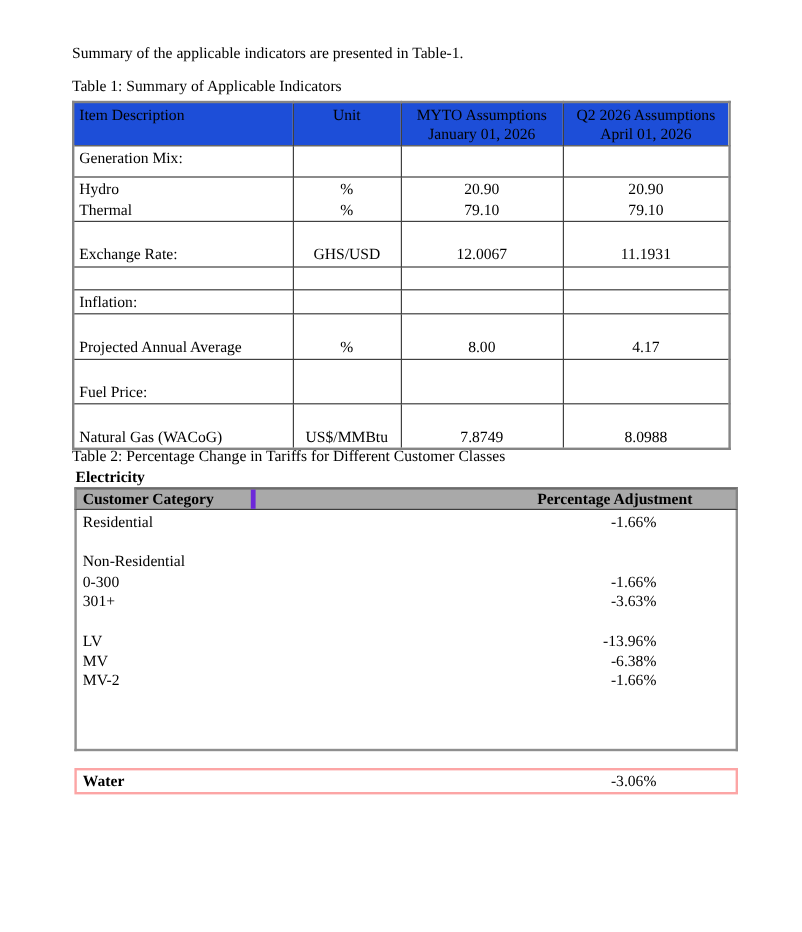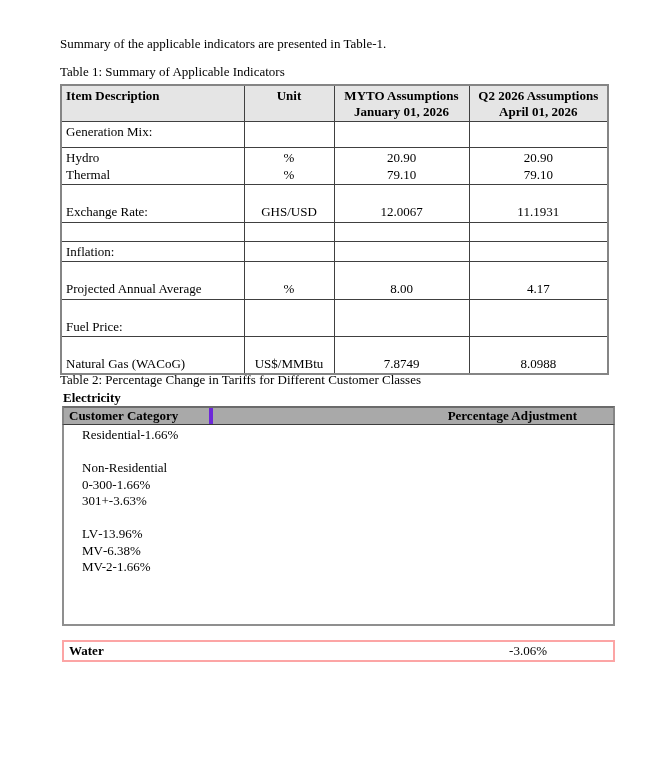--- a/index.html
+++ b/index.html
@@ -30,21 +30,21 @@
     font-size: 13px;
   }
   .t1 th, .t1 td {
     border: 1px solid #404040;
     vertical-align: top;
     padding: 1px 4px;
     line-height: 17px;
     font-weight: normal;
     overflow: hidden;
   }
-  .t1 thead th { background: #e5e5e5; line-height: 16px; padding-top: 2px; font-weight: bold; }
+  .t1 thead th { background: #1d4ed8; line-height: 16px; padding-top: 2px; }
   .t1 .c  { text-align: center; margin-top: 28px; }
   .t1 .l  { text-align: left; }
   .t1 tr.rh20 { height: 26px; }
   .t1 tr.rh34 { height: 34px; }
   .t1 tr.rh38 { height: 38px; }
   .t1 tr.rh19 { height: 19px; }
   .t1 tr.rh36 { height: 36px; }
   .t1 tr.pt td { padding-top: 18px; }
   .t1 thead tr { height: 34px; }
 
@@ -61,23 +61,23 @@
     font-weight: bold;
   }
   .t2h1 { width: 149px; padding-left: 5px; border-right: 4px solid #6d28d9; }
   .t2h2 { flex: 1; text-align: right; padding-right: 36px; }
   .t2body {
     border: 2px solid #8f8f8f; border-top: none;
     height: 201px;
     padding-top: 2px;
   }
   .t2row {
-    display: flex; 
+    display: flex; justify-content: space-between;
     line-height: 16.5px; min-height: 16.5px;
-    padding: 0 66px 0 18px;
+    padding: 0 66px 0 5px;
   }
 
   
   .t2water {
     position: absolute; left: 62px; top: 640px; width: 553px;
     border: 2px solid #fca5a5;
     display: flex; justify-content: space-between;
     line-height: 16px;
     padding: 1px 66px 1px 5px;
   }

